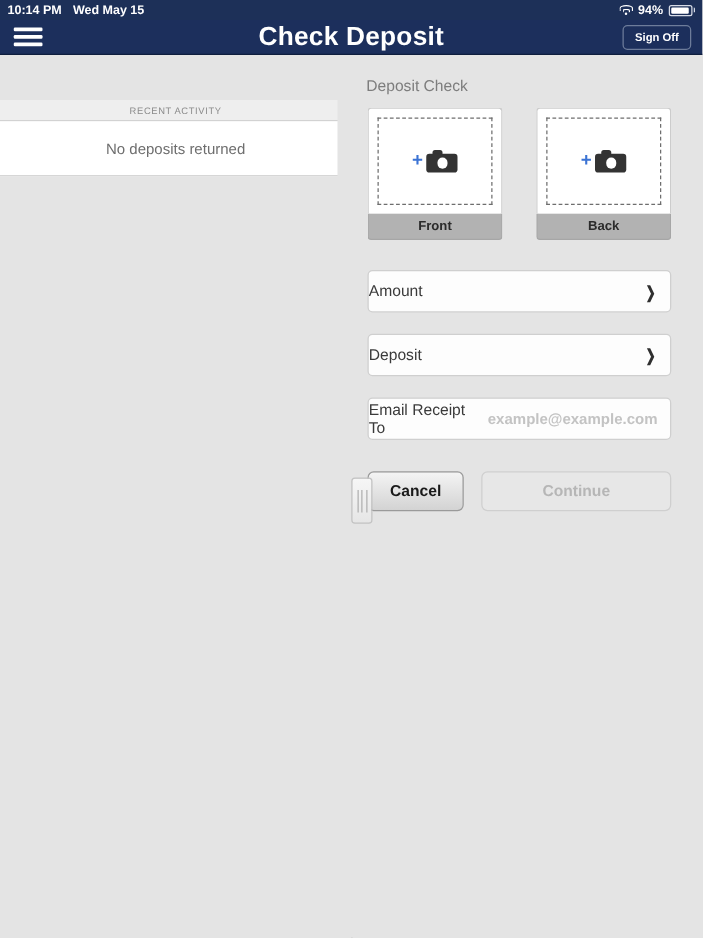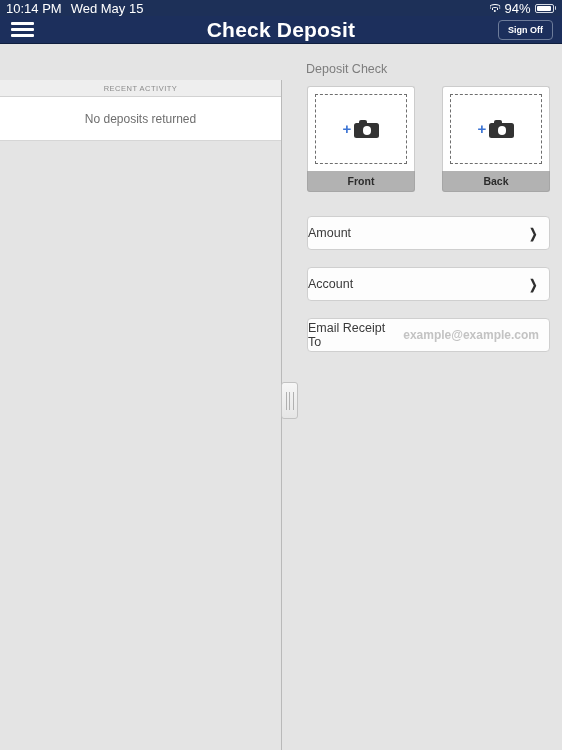--- a/index.html
+++ b/index.html
@@ -10,21 +10,21 @@
     overflow:hidden;
     position:relative;
     -webkit-font-smoothing:antialiased;
   }
 
   
   .status-bar{
     position:absolute; top:0; left:0; width:562px; height:16px;
     background:#1d3058;
     display:flex; align-items:center;
-    color:#ffffff; font-size:13px; font-weight:normal;
+    color:#ffffff; font-size:10px; font-weight:bold;
     padding:0 6px;
   }
   .status-left{ display:flex; align-items:center; gap:9px; }
   .status-right{ margin-left:auto; display:flex; align-items:center; gap:4px; }
   .wifi-icon{ display:inline-block; width:11px; height:9px; position:relative; }
   .wifi-icon span{
     position:absolute; left:50%; transform:translateX(-50%);
     border:1.4px solid #fff; border-bottom:none; border-radius:50% 50% 0 0;
   }
   .wifi-icon .w1{ width:11px; height:5px; top:0; }
@@ -78,21 +78,21 @@
     font-size:7.5px; color:#8b8b8b; letter-spacing:.5px;
   }
   .empty-row{
     height:44px; background:#ffffff;
     border-bottom:1px solid #d6d6d6;
     display:flex; align-items:center; justify-content:center;
     font-size:12px; color:#6e6e6e;
   }
 
   .pane-right{
-    position:absolute; top:44px; left:283px; width:279px; height:706px;
+    position:absolute; top:44px; left:270px; width:279px; height:706px;
     background:#e4e4e4; overflow:hidden;
   }
   .section-title{
     font-size:12.5px; color:#7d7d7d;
     padding:18px 0 10px 23px;
   }
 
   
   .cards{ display:flex; padding:0 12px 0 24px; gap:27px; }
   .card{ width:108px; cursor:pointer; }
@@ -250,29 +250,33 @@
     </div>
   </div>
 
   <div class="form">
     <div class="row">
       <span class="row-label">Amount</span>
       <span class="chevron">❯</span>
     </div>
 
     <div class="row">
-      <span class="row-label">Account</span>
+      <span class="row-label">Deposit</span>
       <span class="chevron">❯</span>
     </div>
 
     <div class="row email">
       <span class="row-label">Email Receipt To</span>
       <span class="email-placeholder">example@example.com</span>
     </div>
   </div>
 
+  <div class="buttons">
+    <div class="btn btn-cancel">Cancel</div>
+    <div class="btn btn-continue">Continue</div>
+  </div>
 </div>
 
 <div class="split-handle">
   <i></i>
     <i></i>
     <i></i>
 </div>
 
 </body></html>

